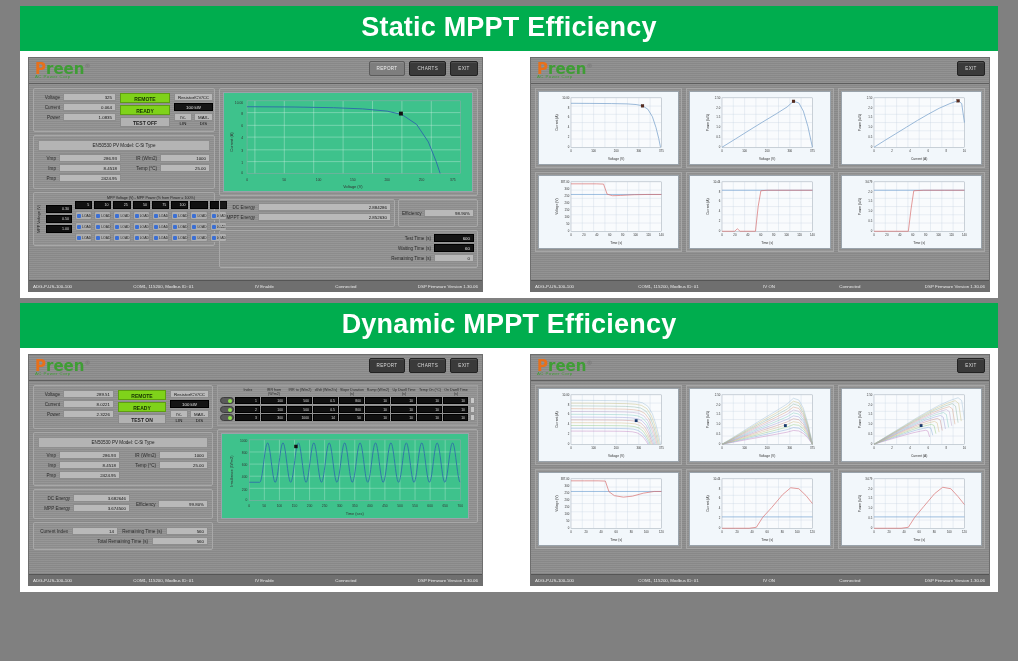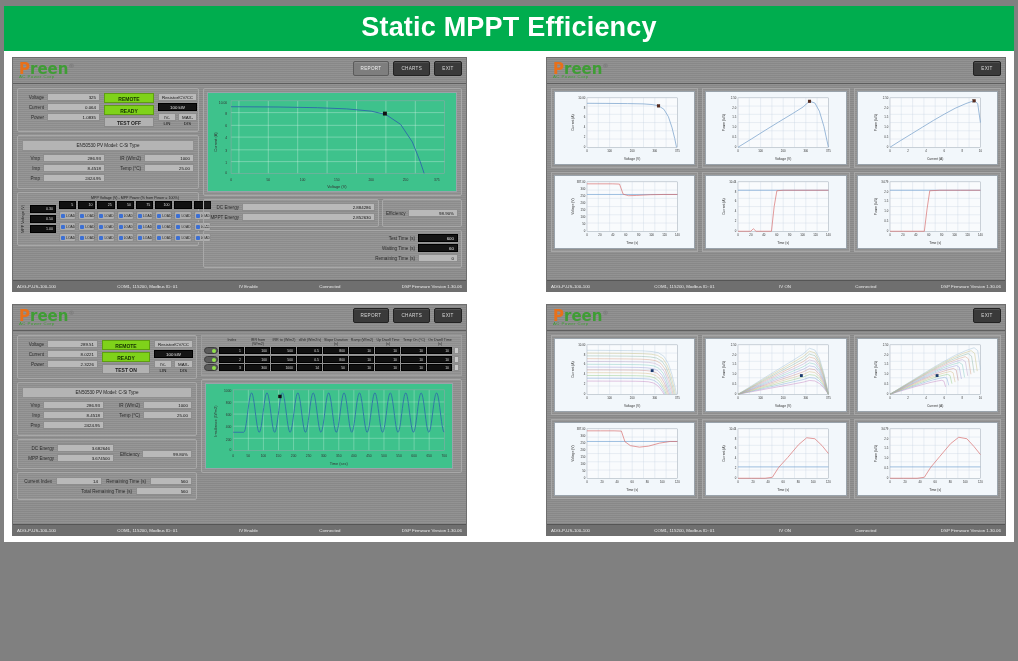--- a/index.html
+++ b/index.html
@@ -4,21 +4,21 @@
 <title>MPPT Efficiency</title>
 <style>
   * { box-sizing: border-box; }
   html, body { margin:0; padding:0; }
   body {
     width:1018px; height:661px;
     background:#808080;
     font-family:"Liberation Sans", sans-serif;
     overflow:hidden;
   }
-  .page { width:1018px; height:661px; position:relative; padding:6px 4px; }
+  .page { width:1018px; height:661px; position:relative; padding:6px 20px; }
 
   
   .banner {
     background:#00ad4e;
     color:#ffffff;
     text-align:center;
     font-size:27px;
     font-weight:bold;
     letter-spacing:.2px;
     padding:8px 0 10px;
@@ -692,20 +692,21 @@
         <div class="st-sep"></div>
         <div>IV ON</div>
         <div class="st-sep"></div>
         <div>Connected</div>
         <div class="st-sep"></div>
         <div>DSP Firmware Version 1.30.06</div>
       </div>
     </div>
   </div>
 
+  <div class="banner" style="margin-top:5px">Dynamic MPPT Efficiency</div>
 
   <div class="shots">
 
     <div class="win win-left" style="height:232px">
       <div class="appbar">
         <div class="logo">
           <div class="word">
             <span class="p">P</span><span class="rest">reen</span><span class="reg">®</span>
           </div>
           <div class="tag">AC Power Corp</div>

